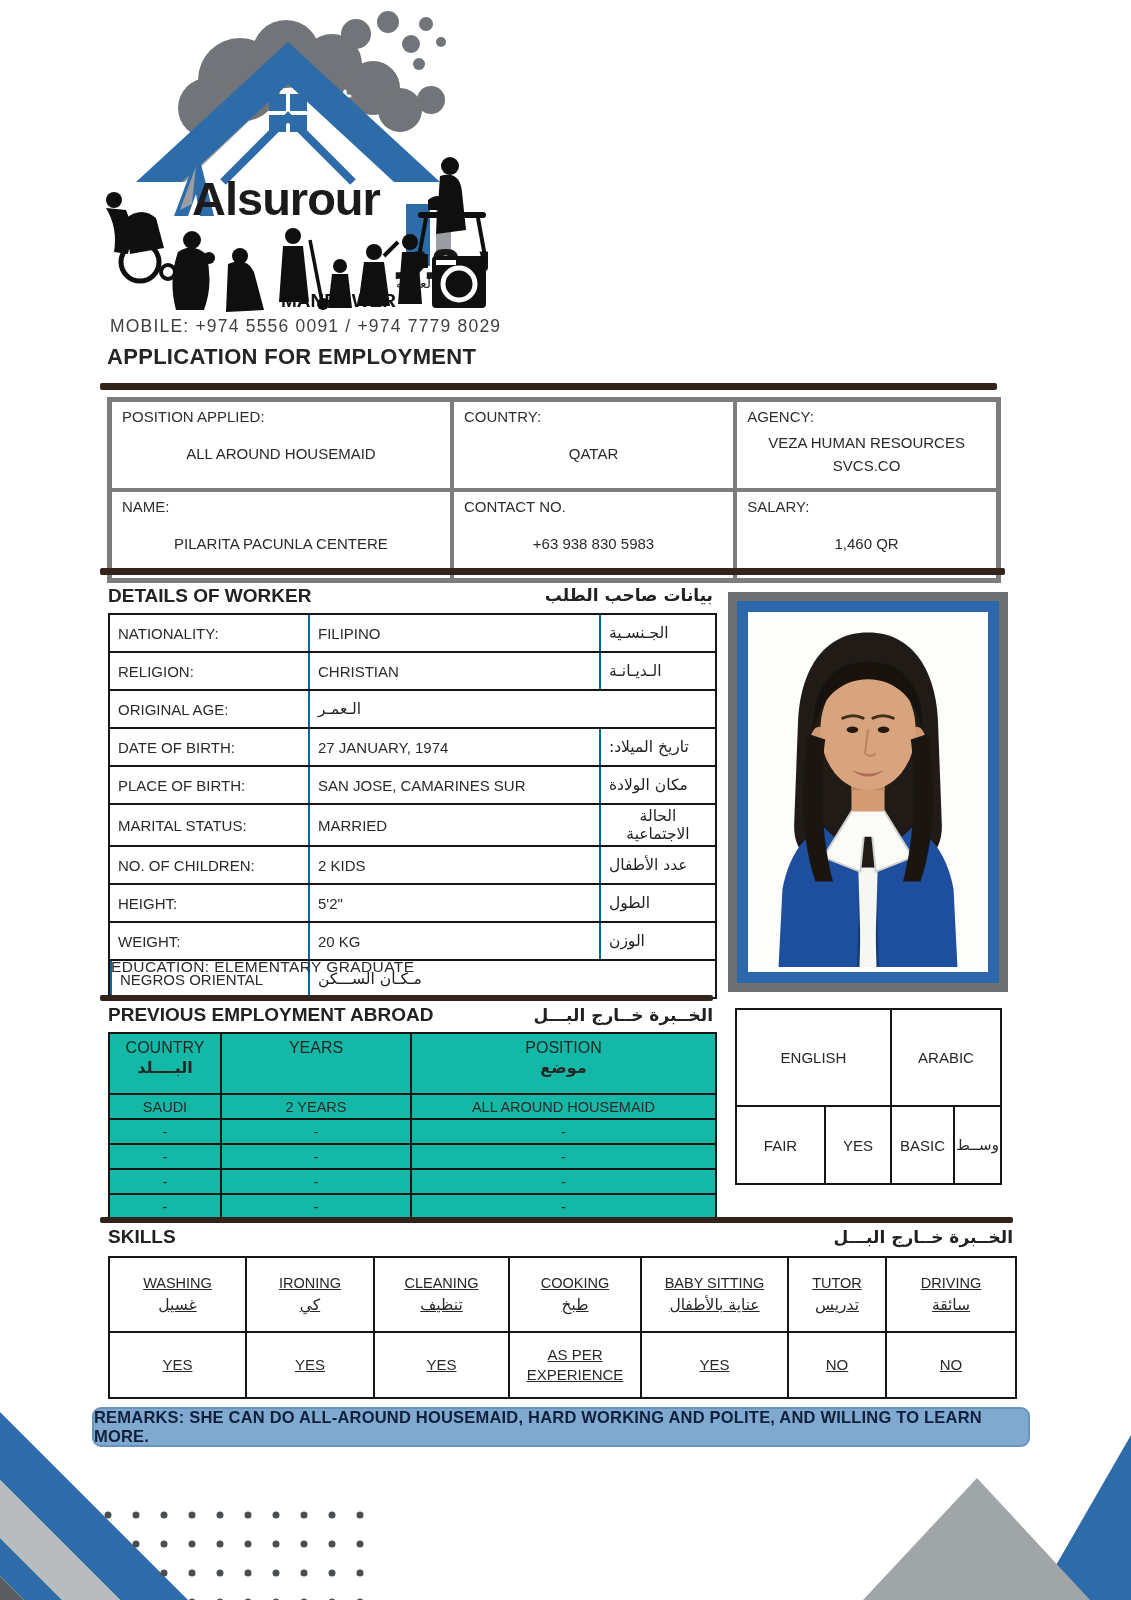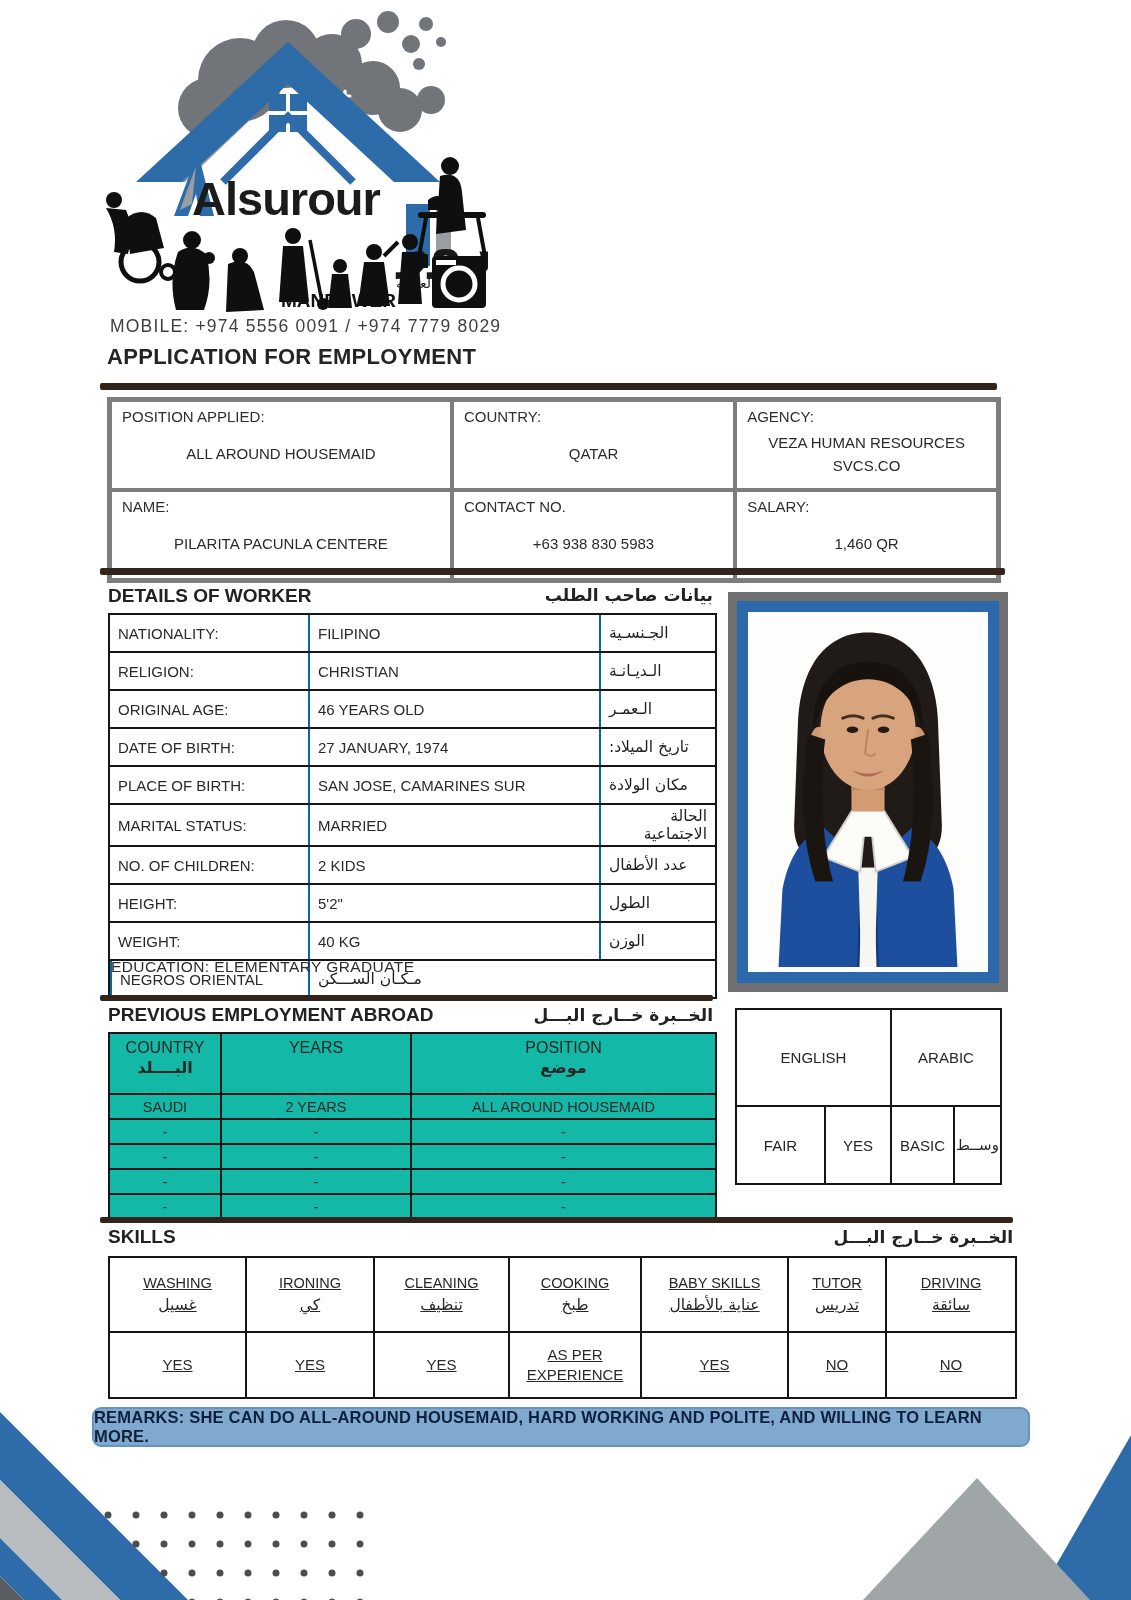--- a/index.html
+++ b/index.html
@@ -14,21 +14,21 @@
 
   
   .ttable{position:absolute;left:107px;top:397px;width:888px;display:grid;
           grid-template-columns:38.5% 31.9% 29.6%;border:3px solid #7d7d7d;background:#fff;}
   .tcell{border:2px solid #7d7d7d;height:76px;display:flex;flex-direction:column;padding:6px 10px 4px;}
   .tcell .lbl{font-size:15px;color:#2e2e2e;}
   .tcell .val{flex:1;display:flex;align-items:center;justify-content:center;text-align:center;
               font-size:15px;color:#2a2a2a;padding:0 16px;line-height:1.5;}
 
   
-  .dtable{position:absolute;left:108px;top:613px;width:605px;border:2px solid #161616;background:#fff;}
+  .dtable{position:absolute;left:108px;top:613px;width:605px;border:2px solid #161616;background:#fff;text-align:center;}
   .drow{display:grid;grid-template-columns:198px 291px 1fr;}
   .drow + .drow{border-top:2px solid #161616;}
   .dcell{min-height:32px;display:flex;align-items:center;font-size:15px;padding:2px 8px;color:#2a2a2a;}
   .dcell.v,.dcell.a{border-left:2px solid #0369a1;}
   .dcell.a{justify-content:flex-end;font-size:15.5px;color:#1f1f1f;}
   .education{position:absolute;left:111px;top:958px;font-size:15.5px;letter-spacing:.4px;color:#2c2c2c;}
 
   
   .photo{position:absolute;left:728px;top:592px;width:280px;height:400px;
          border:9px solid #6e7071;box-sizing:border-box;background:#6e7071;}
@@ -208,21 +208,20 @@
       <div class="dcell v">FILIPINO</div>
       <div class="dcell a ar">الجـنسـية</div>
     </div>
     <div class="drow">
       <div class="dcell">RELIGION:</div>
       <div class="dcell v">CHRISTIAN</div>
       <div class="dcell a ar">الـديـانـة</div>
     </div>
     <div class="drow">
       <div class="dcell">ORIGINAL AGE:</div>
-      <div class="dcell v">46 YEARS OLD</div>
       <div class="dcell a ar">الـعمـر</div>
     </div>
     <div class="drow">
       <div class="dcell">DATE OF BIRTH:</div>
       <div class="dcell v">27 JANUARY, 1974</div>
       <div class="dcell a ar">تاريخ الميلاد:</div>
     </div>
     <div class="drow">
       <div class="dcell">PLACE OF BIRTH:</div>
       <div class="dcell v">SAN JOSE, CAMARINES SUR</div>
@@ -238,21 +237,21 @@
       <div class="dcell v">2 KIDS</div>
       <div class="dcell a ar">عدد الأطفال</div>
     </div>
     <div class="drow">
       <div class="dcell">HEIGHT:</div>
       <div class="dcell v">5'2"</div>
       <div class="dcell a ar">الطول</div>
     </div>
     <div class="drow">
       <div class="dcell">WEIGHT:</div>
-      <div class="dcell v">40 KG</div>
+      <div class="dcell v">20 KG</div>
       <div class="dcell a ar">الوزن</div>
     </div>
     <div class="drow">
       <div class="dcell v">NEGROS ORIENTAL</div>
       <div class="dcell a ar">مـكـان الســـكن</div>
     </div>
   </div>
   <div class="education">EDUCATION: ELEMENTARY GRADUATE</div>
 
   <div class="photo">
@@ -360,21 +359,21 @@
       </div>
       <div class="shcell">
         <span>CLEANING</span>
         <span class="ar">تنظيف</span>
       </div>
       <div class="shcell">
         <span>COOKING</span>
         <span class="ar">طبخ</span>
       </div>
       <div class="shcell">
-        <span>BABY SKILLS</span>
+        <span>BABY SITTING</span>
         <span class="ar">عناية بالأطفال</span>
       </div>
       <div class="shcell">
         <span>TUTOR</span>
         <span class="ar">تدريس</span>
       </div>
       <div class="shcell">
         <span>DRIVING</span>
         <span class="ar">سائقة</span>
       </div>

